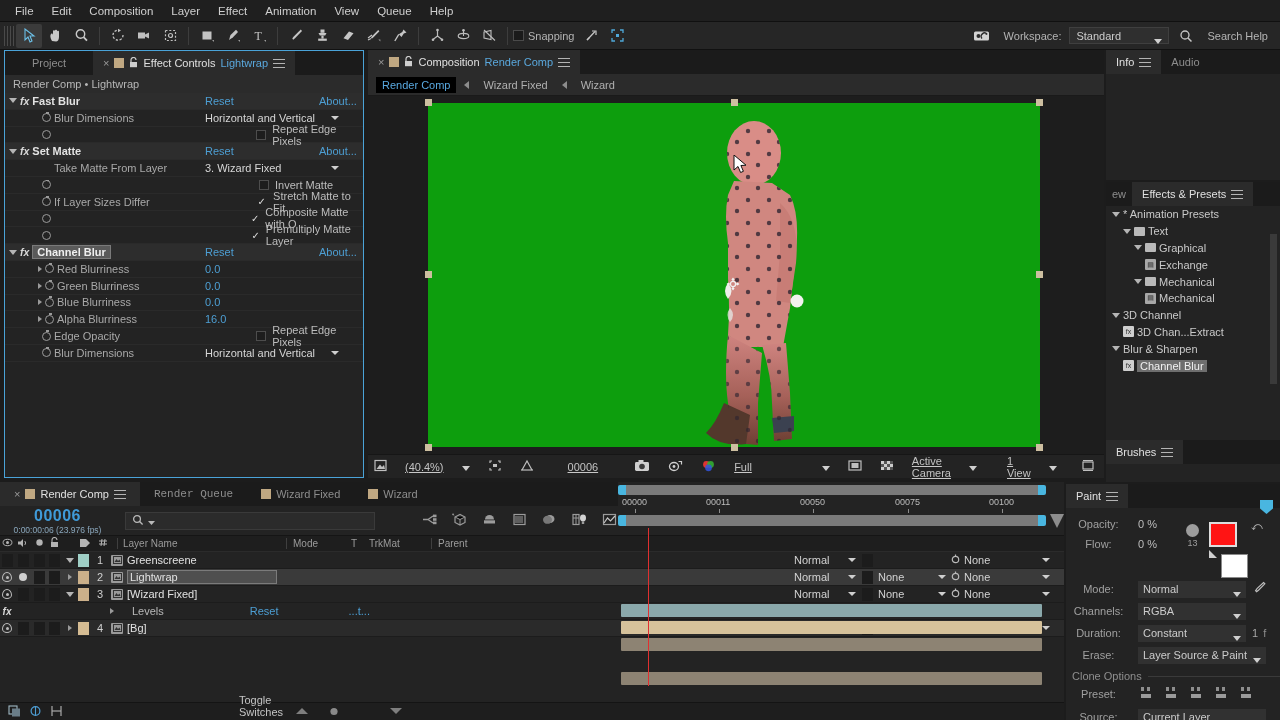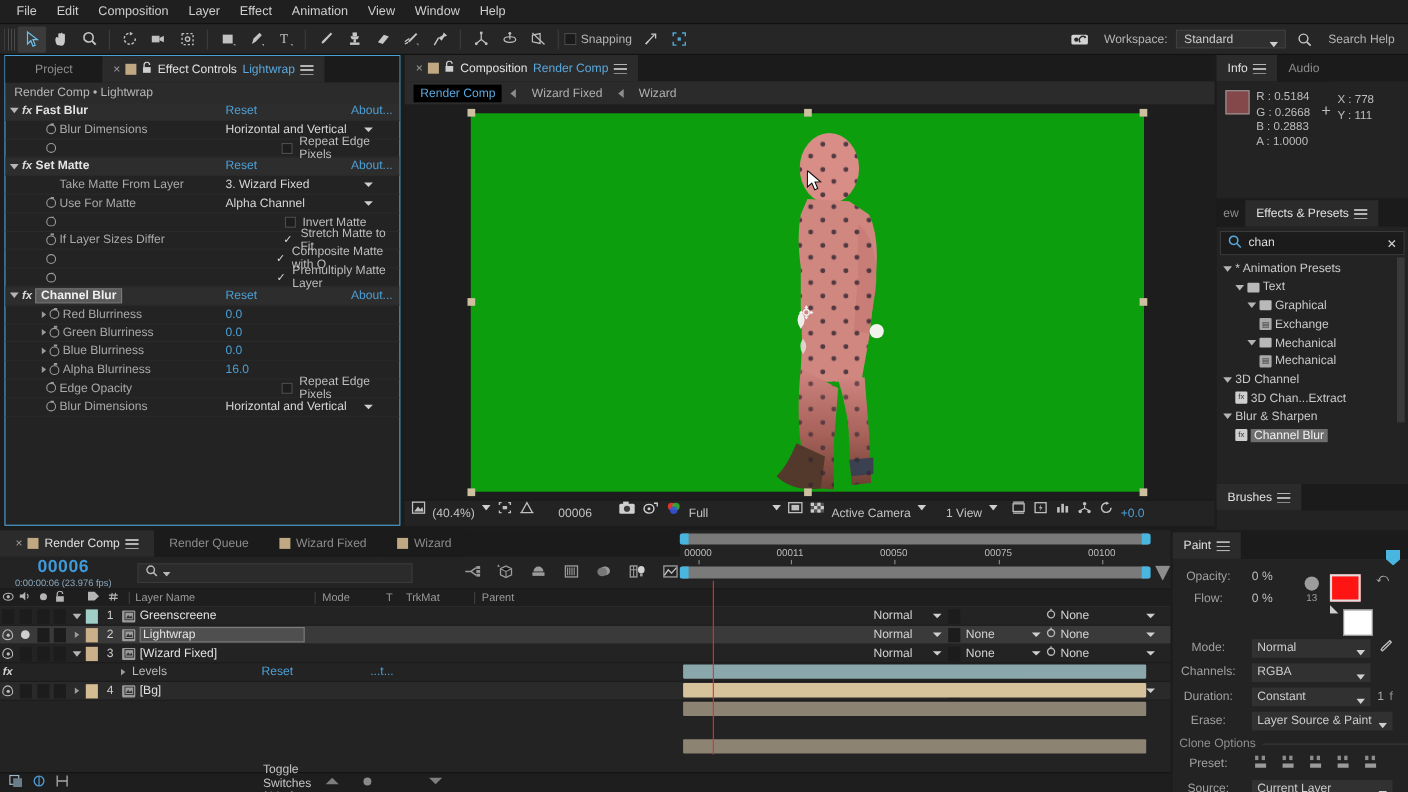--- a/index.html
+++ b/index.html
@@ -96,22 +96,22 @@
   .crumb.active { background: #000; color: #59a9e0; }
   .crumb-arrow { width:0;height:0;border-top:4px solid transparent;border-bottom:4px solid transparent;
                  border-right:5px solid #8d8d8d;}
   #comp-view { position: absolute; left:0; top: 46px; width: 736px; height: 358px;
                background: #1d1d1d; }
   #canvas-wrap { position: absolute; left: 60px; top: 7px; width: 612px; height: 344px; }
   #green { position:absolute; left:0; top:0; width:612px; height:344px; background:#0d9e0d; }
   .handle { position:absolute; width:7px;height:7px;background:#cdbfa0;}
   #anchor { position:absolute; left:298px; top:174px; width:14px;height:14px; }
   #comp-toolbar { position:absolute; left:0; bottom:0; width:736px; height:24px;
-                  background:#232323; display:flex;gap:6px;padding-left:6px;
-                  border-top:1px solid #161616;}
+                  background:#232323; display:flex;align-items:center;gap:18px;padding-left:6px;
+                  border-top:1px solid #161616;text-decoration:underline;}
   .ct { font-size:11px;color:#c3c3c3;display:flex;align-items:center;gap:4px;}
 
   
   #info { left:1106px; top:50px; width:174px; height:130px; background:#232323;}
   #info .body { padding: 8px 6px 0 8px; display:flex; align-items:flex-start; gap:6px;}
   .swatch { width:22px;height:22px;background:#84474a;border:1px solid #9a9a9a;flex:none;}
   .rgba { font-size:10.5px; color:#bdbdbd; line-height:13.5px; font-family:"Liberation Sans",sans-serif;}
   .xy { font-size:10.5px; color:#bdbdbd; line-height:13.5px; }
   .plus { color:#bdbdbd; font-size:15px; line-height:13px;}
 
@@ -188,21 +188,21 @@
 <div id="app">
 
   <div id="menubar">
     <div class="menu-item">File</div>
     <div class="menu-item">Edit</div>
     <div class="menu-item">Composition</div>
     <div class="menu-item">Layer</div>
     <div class="menu-item">Effect</div>
     <div class="menu-item">Animation</div>
     <div class="menu-item">View</div>
-    <div class="menu-item">Window</div>
+    <div class="menu-item">Queue</div>
     <div class="menu-item">Help</div>
   </div>
 
   <div id="toolbar">
     <div class="tb-grip"></div>
 
     <div class="tb-btn sel">
       <svg width="14" height="15" viewBox="0 0 14 15">
           <path d="M3 1 L3 12 L6 9 L8 14 L10 13 L8 8 L12 8 Z" fill="none" stroke="#6cc0e8" stroke-width="1.1"></path>
         </svg>
@@ -427,31 +427,20 @@
           </div>
         </div>
         <div class="fx-row">
           <div class="fx-left">
             <span style="width:30px;"></span>
             <span style="width:9px;"></span>
             <span class="plabel">Take Matte From Layer</span>
           </div>
           <div class="fx-right">
             <span class="ddval">3. Wizard Fixed</span>
-            <span class="dd-car" style="margin-left:auto;margin-right:24px;"></span>
-          </div>
-        </div>
-        <div class="fx-row">
-          <div class="fx-left">
-            <span style="width:30px;"></span>
-            <span class="stopwatch"></span>
-            <span class="plabel">Use For Matte</span>
-          </div>
-          <div class="fx-right">
-            <span class="ddval">Alpha Channel</span>
             <span class="dd-car" style="margin-left:auto;margin-right:24px;"></span>
           </div>
         </div>
         <div class="fx-row">
           <div class="fx-left">
             <span style="width:30px;"></span>
             <span class="stopwatch"></span>
             <span class="plabel"></span>
           </div>
           <div class="fx-right">
@@ -787,53 +776,29 @@
   <div id="info" class="panel">
     <div class="panel-tabs">
       <div class="ptab active">
         <span>Info</span>
         <span class="hamb"></span>
       </div>
       <div class="ptab">
         <span>Audio</span>
       </div>
     </div>
-    <div class="body">
-      <div class="swatch"></div>
-      <div class="rgba">
-        <div>R : 0.5184</div>
-        <div>G : 0.2668</div>
-        <div>B : 0.2883</div>
-        <div>A : 1.0000</div>
-      </div>
-      <div class="plus" style="margin-left:4px;margin-top:12px;">+</div>
-      <div class="xy" style="margin-top:3px;">
-        <div>X : 778</div>
-        <div>Y : 111</div>
-      </div>
-    </div>
   </div>
 
   <div id="efx" class="panel">
     <div class="panel-tabs">
       <div class="ptab" style="padding:0 6px;">ew</div>
       <div class="ptab active">
         <span>Effects &amp; Presets</span>
         <span class="hamb"></span>
       </div>
-    </div>
-    <div class="search">
-      <span>
-        <svg width="13" height="13" viewBox="0 0 13 13">
-            <circle cx="5.5" cy="5.5" r="3.8" fill="none" stroke="#5aa8dd" stroke-width="1.4"></circle>
-            <line x1="8.4" y1="8.4" x2="12" y2="12" stroke="#5aa8dd" stroke-width="1.5"></line>
-          </svg>
-      </span>
-      <input type="text" value="chan" style="">
-      <span style="margin-left:auto;color:#cfcfcf;">✕</span>
     </div>
     <div class="tree" id="efx-tree">
         <div class="trow">
           <span style="width:0px;display:inline-block;"></span>
           <span class="tri open"></span>
           <span class="tlabel">* Animation Presets</span>
         </div>
         <div class="trow">
           <span style="width:11px;display:inline-block;"></span>
           <span class="tri open"></span>
@@ -1015,21 +980,21 @@
   </div>
 
   <div id="tl" class="panel">
     <div id="tl-head">
         <div class="ptab active" style="padding: 0px 14px;">
           <span class="x">×</span>
           <span class="sq"></span>
           <span>Render Comp</span>
           <span class="hamb"></span>
         </div>
-        <div class="ptab" style="padding: 0px 14px;">
+        <div class="ptab" style="padding: 0px 14px; font-family: Liberation Mono, monospace;">
           <span>Render Queue</span>
         </div>
         <div class="ptab" style="padding: 0px 14px;">
           <span class="sq"></span>
           <span>Wizard Fixed</span>
         </div>
         <div class="ptab" style="padding: 0px 14px;">
           <span class="sq"></span>
           <span>Wizard</span>
         </div>
@@ -1279,21 +1244,21 @@
             </svg></span>
           <span class="par-cell">
             <span>None</span>
             <span class="dd-car" style="margin-left:auto;margin-right:14px;"></span>
           </span>
         </div>
         <div class="lrow">
           <span style="width:14px;text-align:center;color:#d6d6d6;font-style:italic;font-weight:bold;font-size:10px;">fx</span>
           <span style="width:96px;"></span>
           <span class="tri"></span>
-          <span style="color:#b9b9b9;margin-left:6px;">Levels</span>
+          <span style="color:#b9b9b9;margin-left:18px;">Levels</span>
           <span class="link" style="margin-left:86px;">Reset</span>
           <span class="link" style="margin-left:70px;">...t...</span>
         </div>
         <div class="lrow alt">
           <span class="sw-cell">
             <span class="eye"></span>
           </span>
           <span class="sw-cell" style="width:18px;">
             <span class="sw-box"></span>
           </span>

